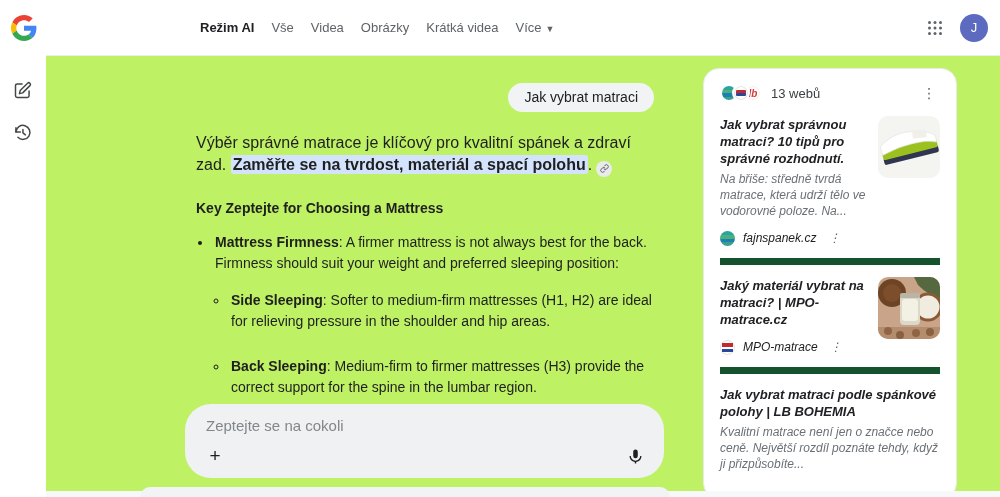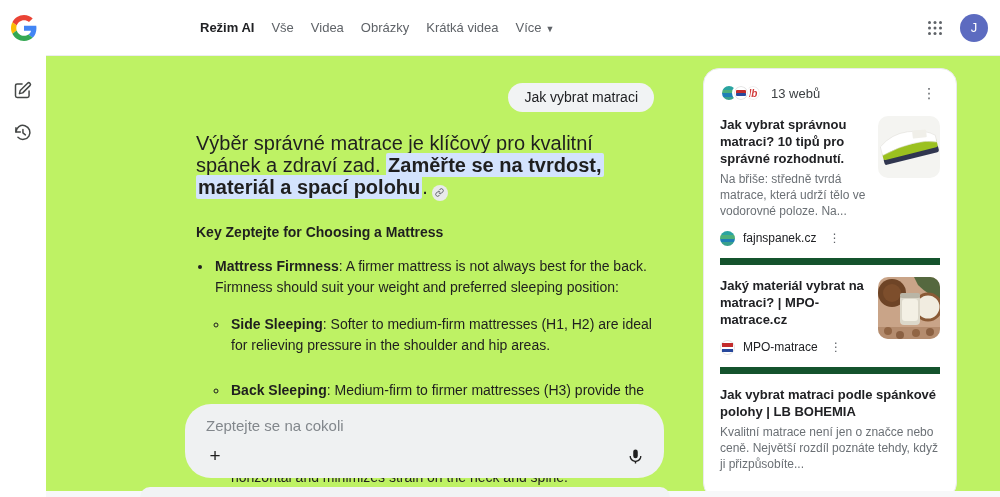--- a/index.html
+++ b/index.html
@@ -25,21 +25,21 @@
   .header-right { margin-left:auto; display:flex; align-items:center; gap:17px; padding-right:12px; }
   .apps-icon svg { width:16px; height:16px; display:block; }
   .avatar { width:28px; height:28px; border-radius:50%; background:#5c6bc0; color:#fff;
     font-size:13px; display:flex; align-items:center; justify-content:center; }
 
   
   .main { position:absolute; left:196px; top:56px; width:458px; }
   .bubble-row { display:flex; justify-content:flex-end; margin-top:27px; }
   .user-bubble { background:#f1f3f4; border-radius:16px; padding:6px 16px 7px;
     font-size:14px; color:#202124; }
-  .answer { margin-top:20px; font-size:20px; line-height:22px; color:#1f1f1f; }
+  .answer { margin-top:20px; font-size:16px; line-height:22px; color:#1f1f1f; }
   .hl { background:#d3e3fd; font-weight:bold; padding:1px 2px; border-radius:2px;
     -webkit-box-decoration-break:clone; box-decoration-break:clone; }
   .cite-chip { display:inline-flex; width:16px; height:16px; border-radius:50%;
     background:#e9eaec; align-items:center; justify-content:center; vertical-align:-3px; margin-left:4px; cursor:pointer; }
   .cite-chip svg { width:9px; height:9px; }
   .section-h { margin-top:23px; font-size:14px; font-weight:bold; color:#1f1f1f; }
   ul.lvl1 { margin:16px 0 0 17px; list-style:disc; }
   ul.lvl1 > li { font-size:14px; line-height:21px; margin-bottom:16px; padding-left:2px; }
   ul.lvl2 { margin:16px 0 0 14px; list-style:circle; }
   ul.lvl2 > li { font-size:14px; line-height:21px; margin-bottom:24px; padding-left:2px; }
@@ -70,21 +70,21 @@
   .fav { width:18px; height:18px; border-radius:50%; border:2px solid #fff; }
   .fav + .fav { margin-left:-6px; }
   .fav.f1 { background:linear-gradient(180deg,#2aa4a0 0 28%,#4db07a 28% 52%,#1e7fb5 52% 76%,#39a08c 76%); }
   .fav.f2 { background:#fff; border:2px solid #fff; box-shadow:0 0 0 1px #e4e4e4 inset; position:relative; overflow:hidden; }
   .fav.f2::before { content:""; position:absolute; left:2px; right:2px; top:4px; height:4px; background:#c22b2b; border-radius:1px; }
   .fav.f2::after { content:""; position:absolute; left:2px; right:2px; bottom:4px; height:3px; background:#27489c; border-radius:1px; }
   .fav.f3 { background:#fff; box-shadow:0 0 0 1px #eee inset; display:flex; align-items:center; justify-content:center;
     color:#d23b3b; font-size:10px; font-style:italic; font-weight:bold; }
   .panel-count { margin-left:9px; font-size:13px; color:#3c4043; }
   .kebab { margin-left:auto; color:#5f6368; font-size:14px; line-height:1; cursor:pointer; padding:2px 4px; }
-  .src-card { display:flex; gap:0; padding:12px 0; cursor:pointer; }
+  .src-card { display:flex; gap:0; padding:12px 0; cursor:pointer;font-style:italic; }
   .src-card + .src-card { border-top:7px solid #14532d; }
   .src-txt { flex:1; min-width:0; }
   .src-title { font-size:13px; line-height:17px; font-weight:bold; color:#202124; margin-bottom:4px; }
   .src-snippet { font-size:12px; line-height:16px; color:#6b7075; }
   .src-row { display:flex; align-items:flex-start; margin-top:12px; }
   .src-fav { width:15px; height:15px; border-radius:50%; flex:0 0 15px; }
   .src-fav.f1 { background:linear-gradient(180deg,#2aa4a0 0 28%,#4db07a 28% 52%,#1e7fb5 52% 76%,#39a08c 76%); }
   .src-fav.f2 { background:#fff; box-shadow:0 0 0 1px #e4e4e4 inset; position:relative; overflow:hidden; }
   .src-fav.f2::before { content:""; position:absolute; left:2px; right:2px; top:3px; height:4px; background:#c22b2b; }
   .src-fav.f2::after { content:""; position:absolute; left:2px; right:2px; bottom:3px; height:3px; background:#27489c; }

